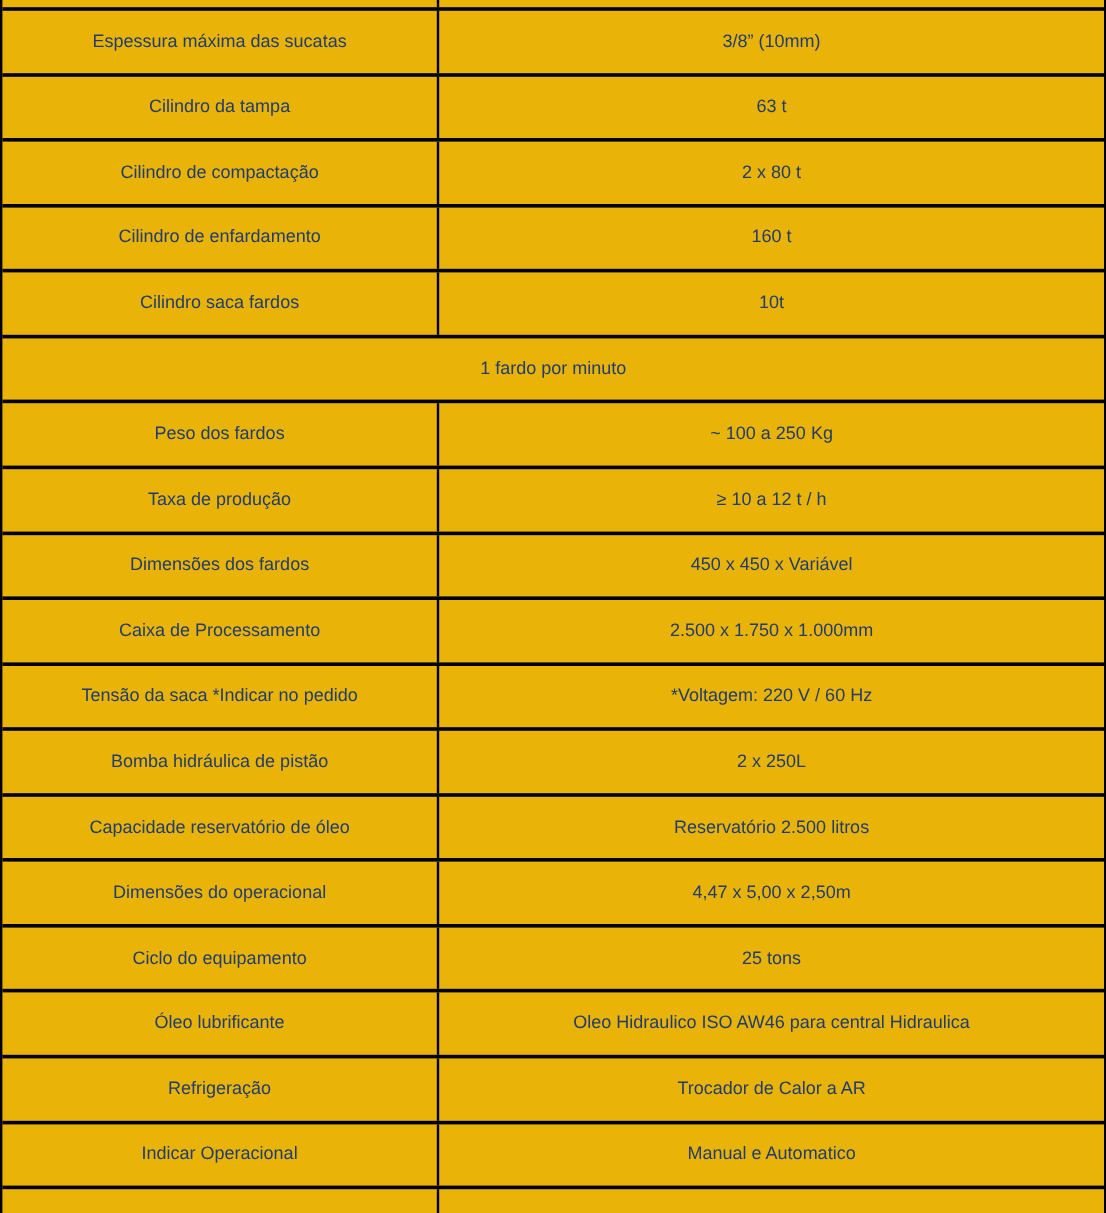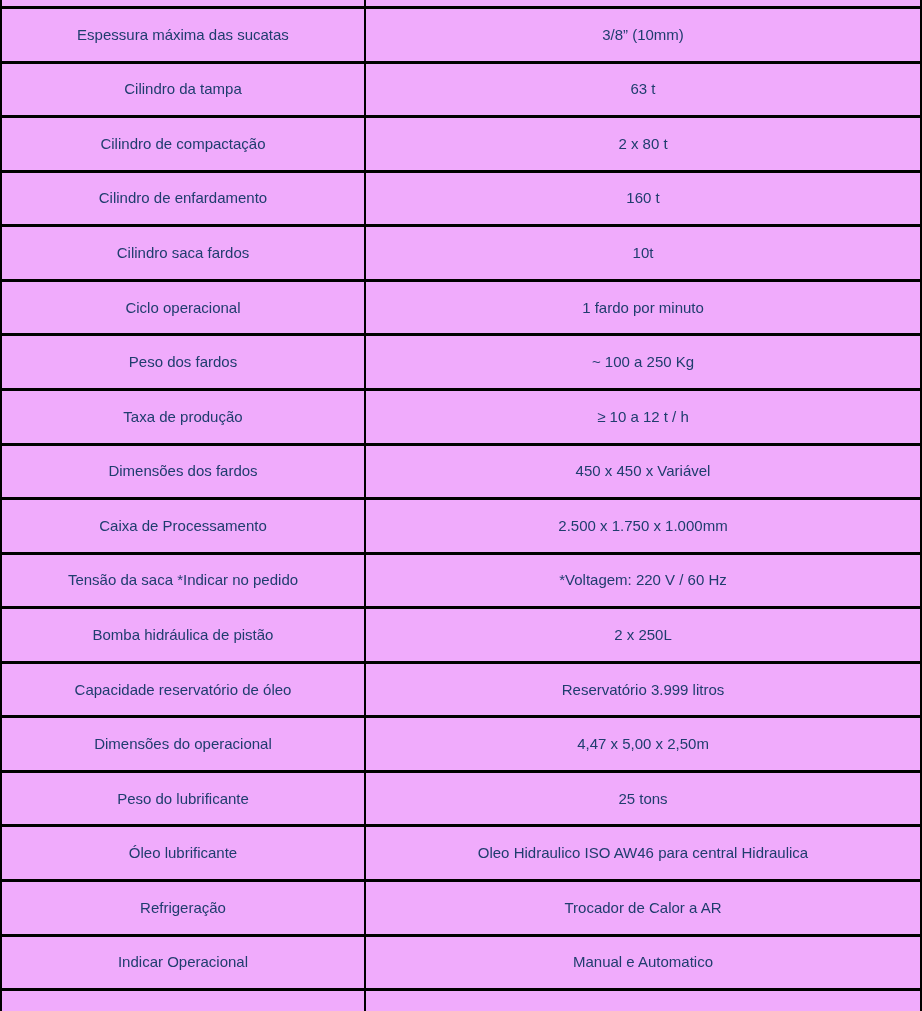--- a/index.html
+++ b/index.html
@@ -6,21 +6,21 @@
     margin: 0;
     padding: 0;
     background: #ffffff;
   }
   * { box-sizing: border-box; }
 
   .page {
     position: relative;
     width: 922px;
     height: 1011px;
-    background: #f0abfc;
+    background: #eab308;
     overflow: hidden;
     font-family: "Liberation Sans", sans-serif;
   }
 
   .spec-table {
     position: absolute;
     inset: 0;
     display: flex;
     flex-direction: column;
     border-left: 2px solid #000000;
@@ -85,21 +85,20 @@
     </div>
     <div class="row">
       <div class="cell label">Cilindro de enfardamento</div>
       <div class="cell value">160 t</div>
     </div>
     <div class="row">
       <div class="cell label">Cilindro saca fardos</div>
       <div class="cell value">10t</div>
     </div>
     <div class="row">
-      <div class="cell label">Ciclo operacional</div>
       <div class="cell value">1 fardo por minuto</div>
     </div>
     <div class="row">
       <div class="cell label">Peso dos fardos</div>
       <div class="cell value">~ 100 a 250 Kg</div>
     </div>
     <div class="row">
       <div class="cell label">Taxa de produção</div>
       <div class="cell value">≥ 10 a 12 t / h</div>
     </div>
@@ -114,28 +113,28 @@
     <div class="row">
       <div class="cell label">Tensão da saca *Indicar no pedido</div>
       <div class="cell value">*Voltagem: 220 V / 60 Hz</div>
     </div>
     <div class="row">
       <div class="cell label">Bomba hidráulica de pistão</div>
       <div class="cell value">2 x 250L</div>
     </div>
     <div class="row">
       <div class="cell label">Capacidade reservatório de óleo</div>
-      <div class="cell value">Reservatório 3.999 litros</div>
+      <div class="cell value">Reservatório 2.500 litros</div>
     </div>
     <div class="row">
       <div class="cell label">Dimensões do operacional</div>
       <div class="cell value">4,47 x 5,00 x 2,50m</div>
     </div>
     <div class="row">
-      <div class="cell label">Peso do lubrificante</div>
+      <div class="cell label">Ciclo do equipamento</div>
       <div class="cell value">25 tons</div>
     </div>
     <div class="row">
       <div class="cell label">Óleo lubrificante</div>
       <div class="cell value">Oleo Hidraulico ISO AW46 para central Hidraulica</div>
     </div>
     <div class="row">
       <div class="cell label">Refrigeração</div>
       <div class="cell value">Trocador de Calor a AR</div>
     </div>

